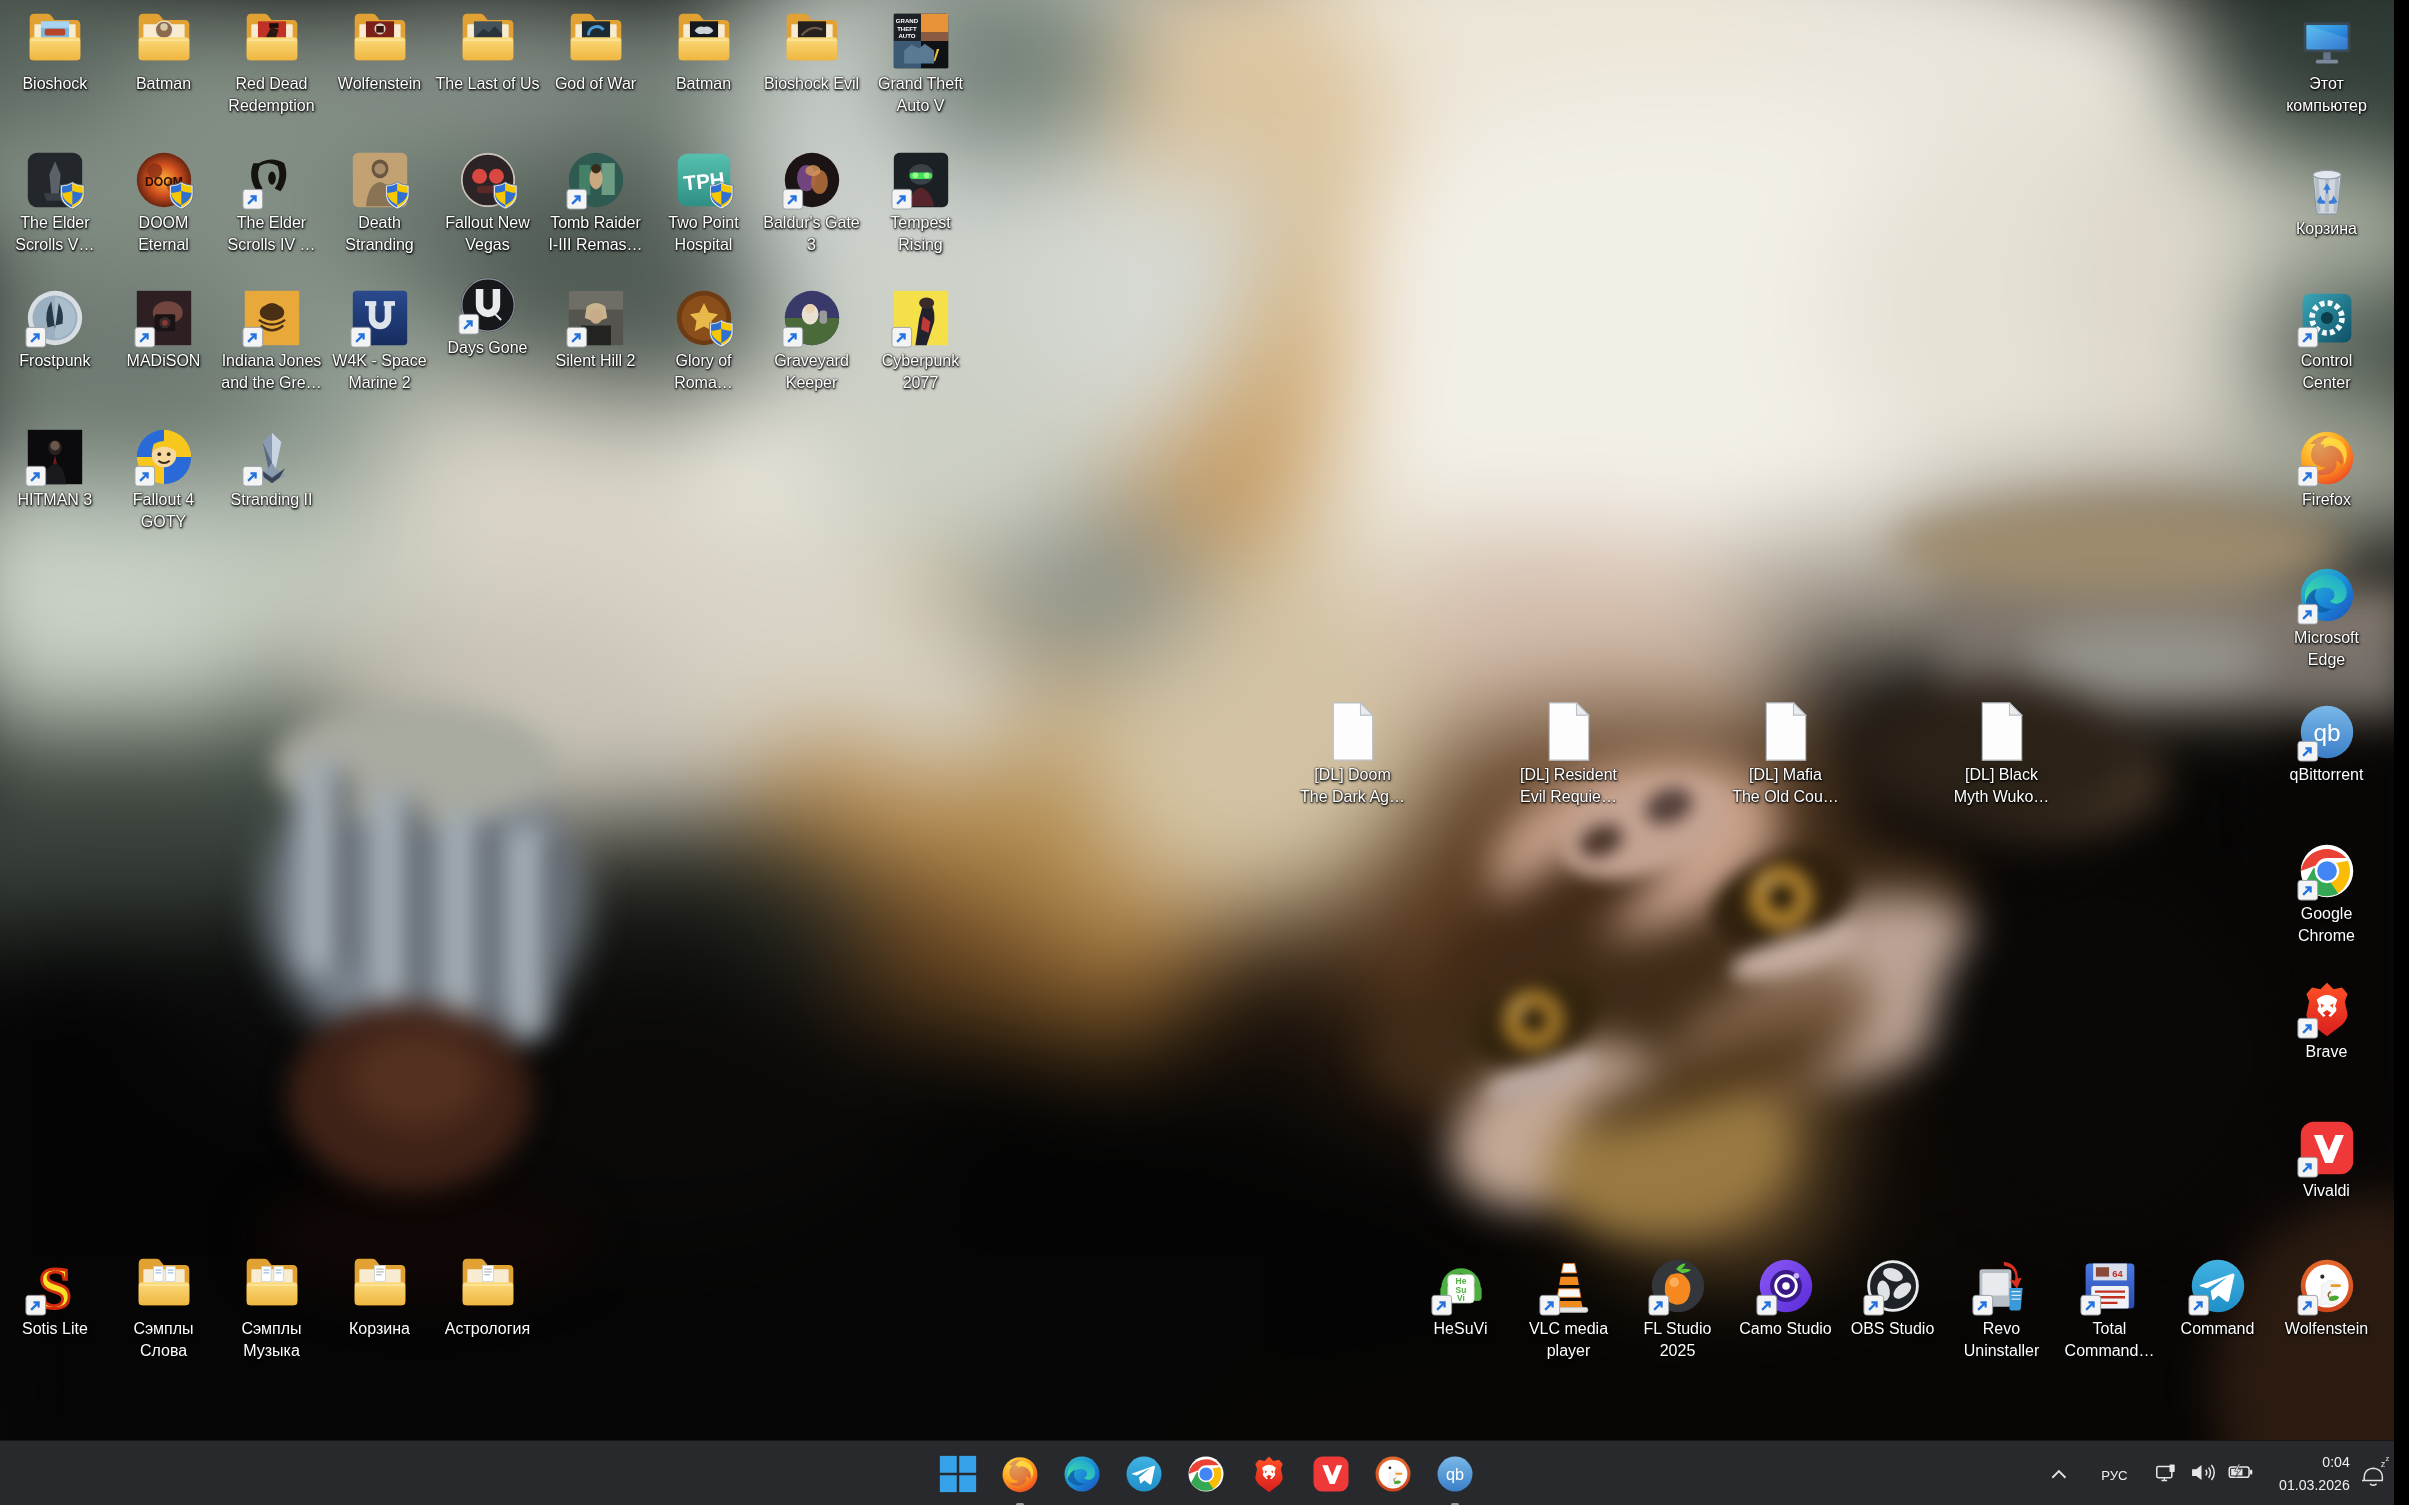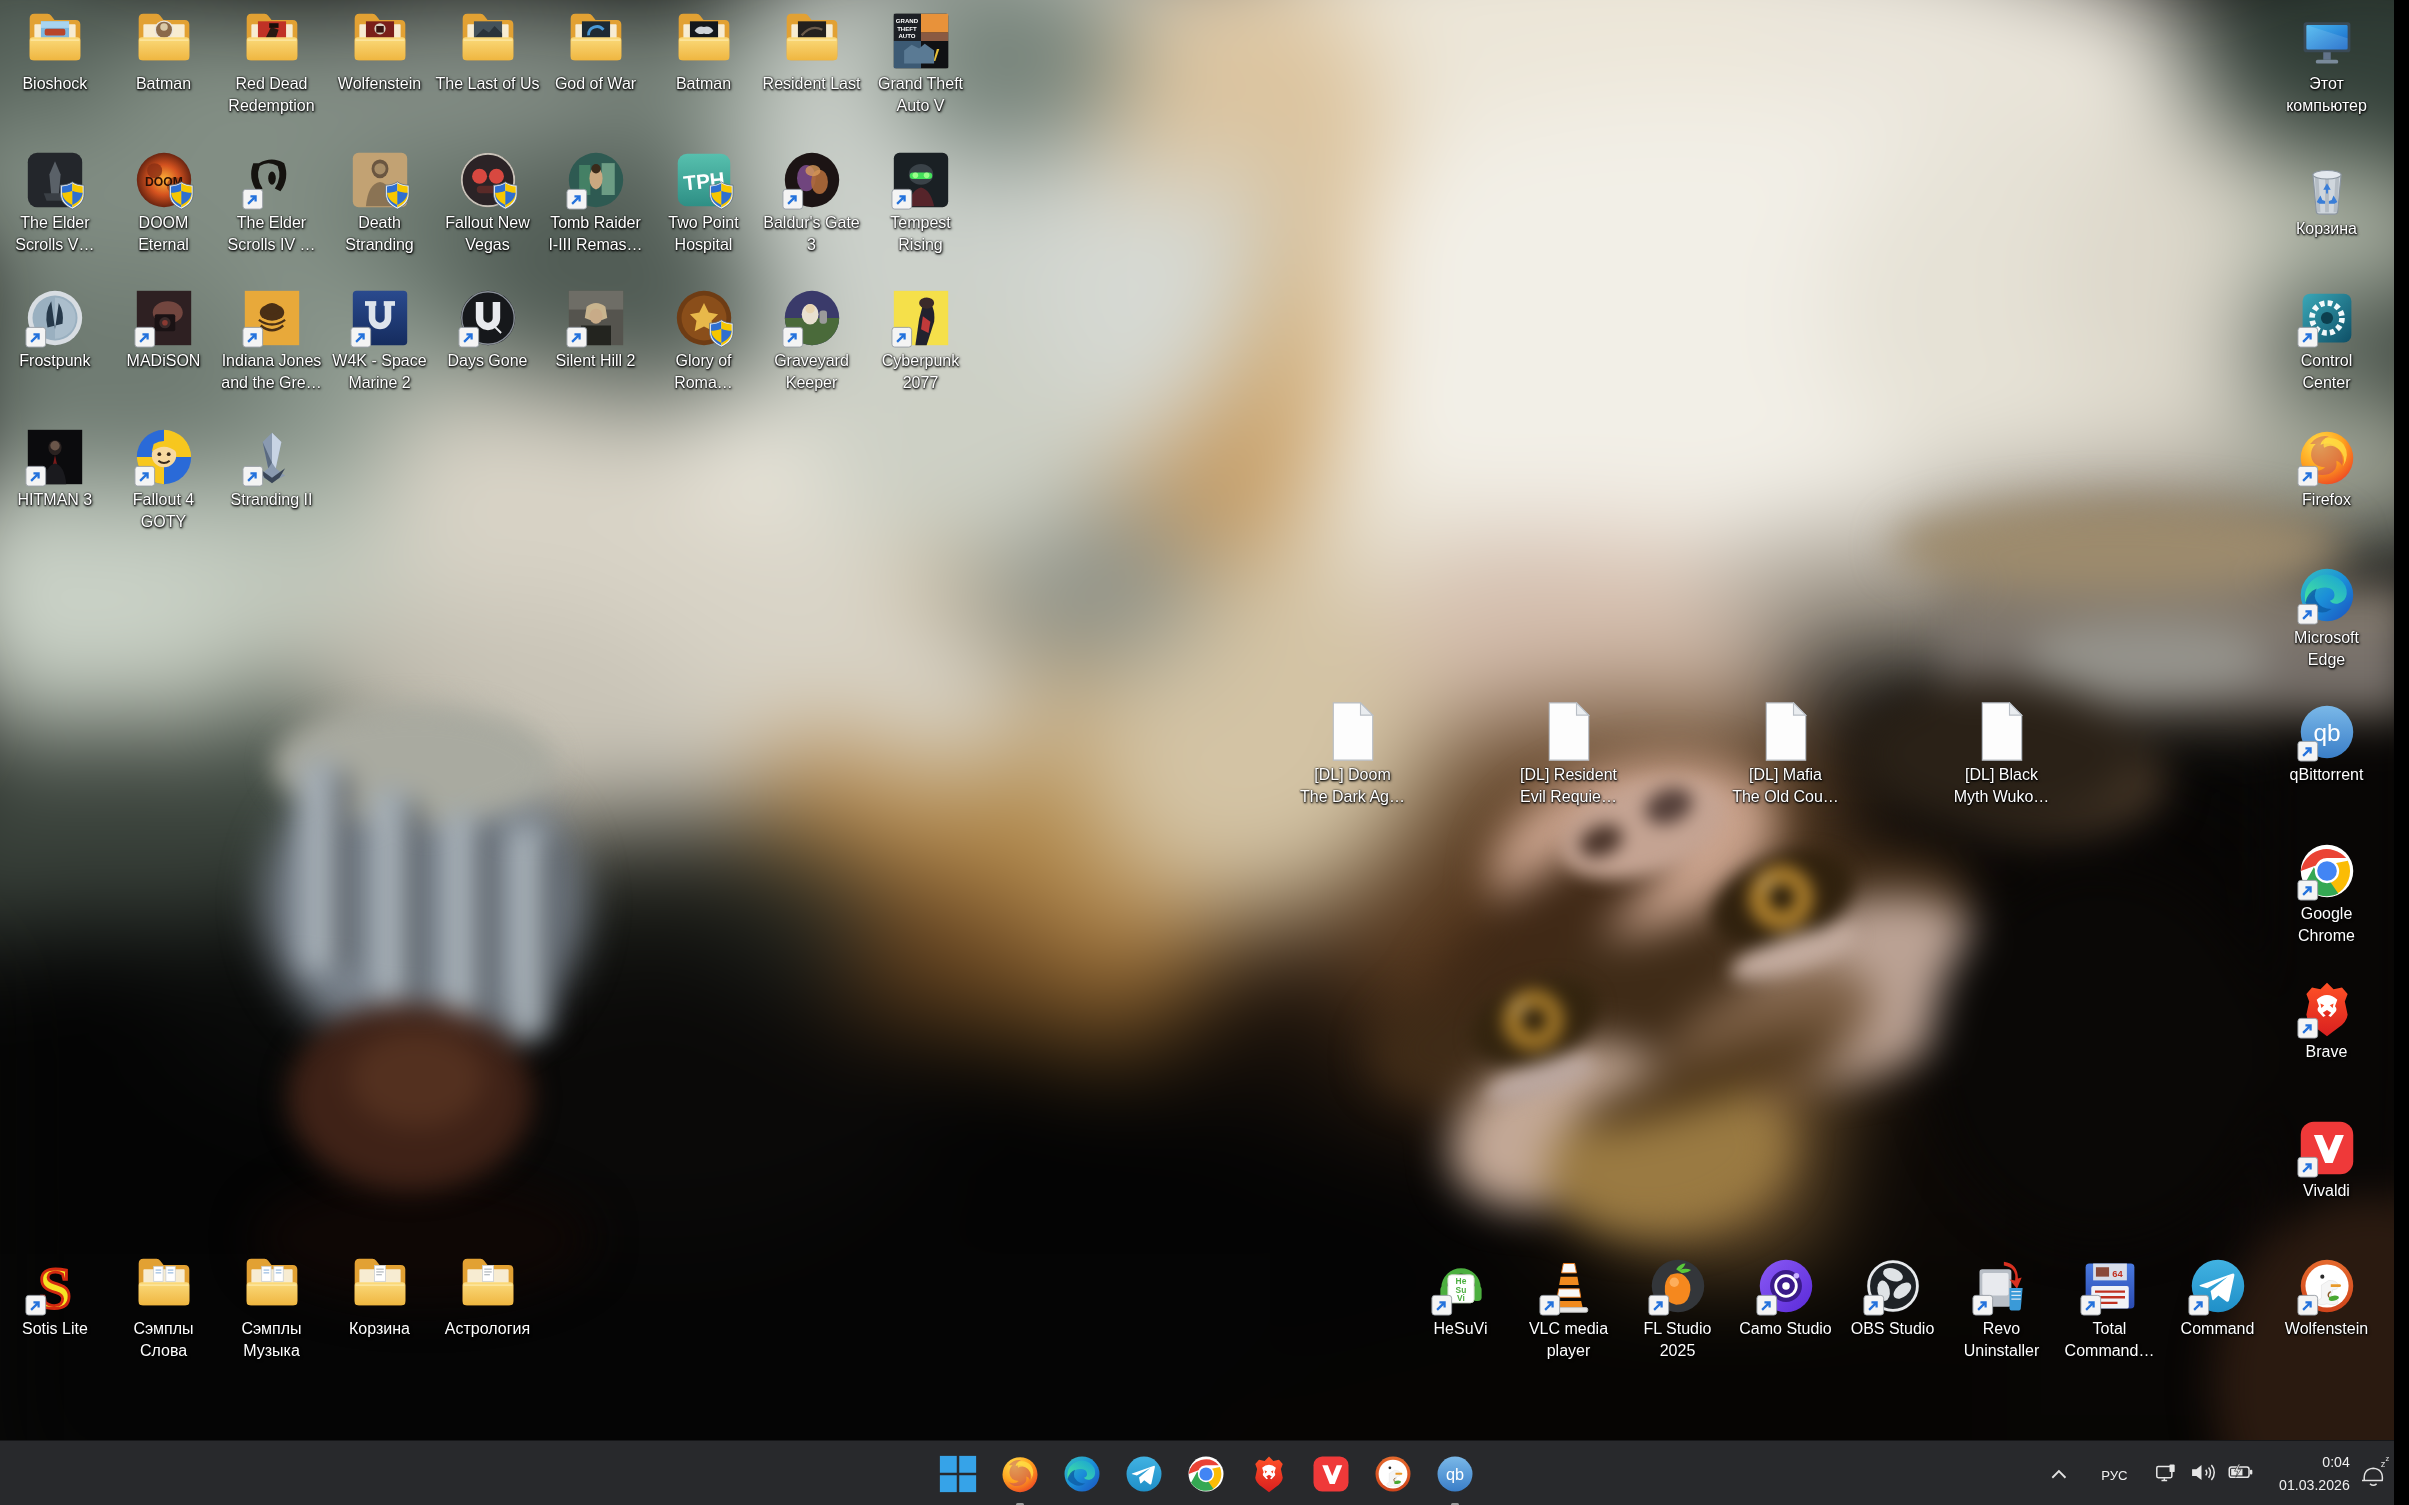--- a/index.html
+++ b/index.html
@@ -320,21 +320,21 @@
             </linearGradient>
           </defs>
           <path d="M5,8 q0,-5 5,-5 h14 q2.5,0 4,2 l3.5,4.5 H54 q5,0 5,5 v33 q0,5 -5,5 H10 q-5,0 -5,-5 z" fill="#e2a133"></path>
           <rect x="10" y="14" width="44" height="15" rx="1" fill="#f7ecd2"></rect>
           <rect x="17" y="11" width="30" height="18" fill="#23201e"></rect>
           <path d="M21,26 q10,-12 22,-6" stroke="#6a5a4a" stroke-width="2.5" fill="none"></path>
           <rect x="5" y="28" width="54" height="24.5" rx="3.5" fill="url(#fg)"></rect>
           <path d="M6,31 h52" stroke="#fce49a" stroke-width="1.8"></path>
         </svg>
       </div>
-      <div class="lb">Resident Last</div>
+      <div class="lb">Bioshock Evil</div>
     </div>
     <div class="cell" style="left:860px;top:11.3px;width:121px">
       <div class="ic">
         <svg width="60" height="60" viewBox="0 0 64 64">
           <rect x="3" y="3" width="58" height="58" fill="#14161a" rx="2"></rect>
           <rect x="3" y="3" width="29" height="29" fill="#1d2025"></rect>
           <rect x="32" y="3" width="29" height="20" fill="#e8923a"></rect>
           <rect x="32" y="23" width="29" height="9" fill="#8a5a42"></rect>
           <rect x="3" y="32" width="29" height="29" fill="#3c5a74"></rect>
           <rect x="32" y="32" width="29" height="29" fill="#101114"></rect>
@@ -569,21 +569,21 @@
           <rect x="16" y="14" width="12" height="5" fill="#dde4ec"></rect>
           <rect x="36" y="14" width="12" height="5" fill="#dde4ec"></rect>
           <g>
             <rect x="1" y="42" width="21" height="21" rx="3" fill="#f4f4f4" stroke="#9aa0a6" stroke-width="1"></rect>
             <path d="M6.5 57.5 L14 50 M9 49.5 h5.5 v5.5" stroke="#2472dc" stroke-width="2.4" fill="none"></path>
           </g>
         </svg>
       </div>
       <div class="lb">W4K - Space<br>Marine 2</div>
     </div>
-    <div class="cell" style="left:427px;top:288px;width:121px">
+    <div class="cell" style="left:427px;top:275px;width:121px">
       <div class="ic">
         <svg width="60" height="60" viewBox="0 0 64 64">
           <circle cx="32" cy="32" r="29" fill="#16181b"></circle>
           <circle cx="32" cy="32" r="28" fill="none" stroke="#8a9098" stroke-width="1.5"></circle>
           <path d="M20,16 v16 a12,12 0 0 0 24,0 V16 h-6 v16 a6,6 0 0 1 -12,0 V16 z M38,40 l8,8" fill="#e8eaee" stroke="#e8eaee" stroke-width="2"></path>
           <g>
             <rect x="1" y="42" width="21" height="21" rx="3" fill="#f4f4f4" stroke="#9aa0a6" stroke-width="1"></rect>
             <path d="M6.5 57.5 L14 50 M9 49.5 h5.5 v5.5" stroke="#2472dc" stroke-width="2.4" fill="none"></path>
           </g>
         </svg>

